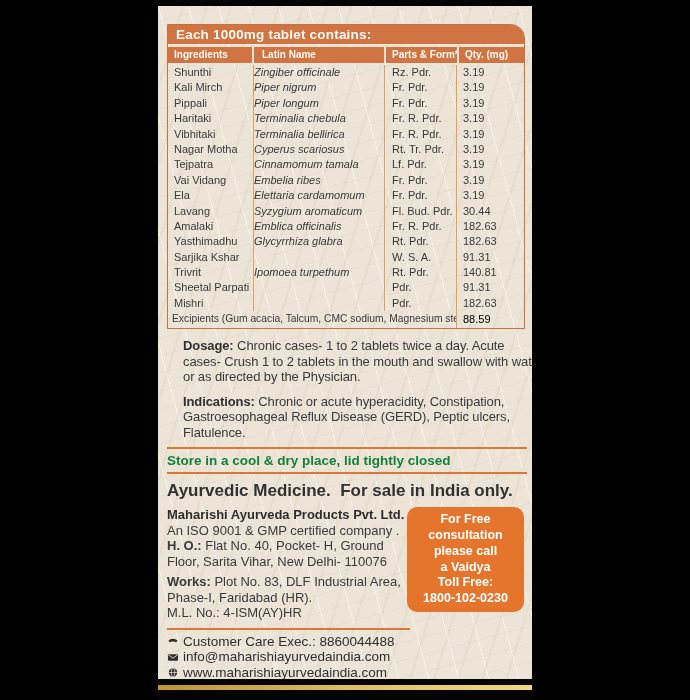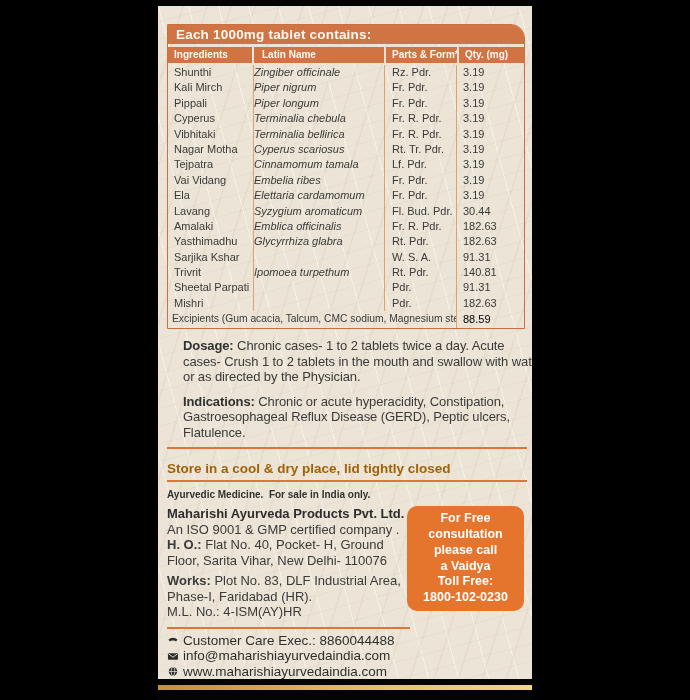--- a/index.html
+++ b/index.html
@@ -39,23 +39,23 @@
   .exrow{display:flex;height:17px;}
   .exmain{width:288px;box-sizing:border-box;font-size:10.3px;line-height:16px;color:#3a3a3a;
       padding-left:4px;white-space:nowrap;overflow:hidden;}
   .exqty{flex:1;border-left:1px solid #dfa06c;font-size:11px;line-height:16px;padding-left:6px;}
 
   
   .para{font-size:13px;line-height:15.5px;color:#3a3a3a;margin:9px 0 0 16px;width:362px;
       letter-spacing:-0.1px;white-space:pre-wrap;position:relative;}
   .para b{color:#303030;}
   .hr{height:2px;background:#de7638;width:360px;margin-top:7px;position:relative;}
-  .store-line{font-weight:bold;font-size:13.5px;color:#a16207;margin-top:12px;position:relative;}
+  .store-line{font-weight:bold;font-size:13.5px;color:#15803d;margin-top:4px;position:relative;}
   .hr-b{margin-top:4px;}
-  .ayur-line{font-weight:bold;font-size:10px;color:#313131;margin-top:7px;
+  .ayur-line{font-weight:bold;font-size:17px;color:#313131;margin-top:7px;
       white-space:pre-wrap;position:relative;}
 
   
   .company-row{position:relative;margin-top:6px;height:115px;}
   .cline{font-size:13px;line-height:15.5px;color:#3a3a3a;width:250px;white-space:pre-wrap;}
   .cname{font-weight:bold;color:#2d2d2d;}
   .works{margin-top:5px;}
   .consult{position:absolute;top:0;right:1px;width:117px;box-sizing:border-box;
       background:#e5752c;border-radius:10px;color:#fff;font-weight:bold;font-size:12.5px;
       line-height:15.8px;text-align:center;padding:5px 2px;}
@@ -97,21 +97,21 @@
             <div class="tcell c3">Fr. Pdr.</div>
             <div class="tcell c4">3.19</div>
           </div>
           <div class="trow">
             <div class="tcell c1">Pippali</div>
             <div class="tcell c2">Piper longum</div>
             <div class="tcell c3">Fr. Pdr.</div>
             <div class="tcell c4">3.19</div>
           </div>
           <div class="trow">
-            <div class="tcell c1">Cyperus</div>
+            <div class="tcell c1">Haritaki</div>
             <div class="tcell c2">Terminalia chebula</div>
             <div class="tcell c3">Fr. R. Pdr.</div>
             <div class="tcell c4">3.19</div>
           </div>
           <div class="trow">
             <div class="tcell c1">Vibhitaki</div>
             <div class="tcell c2">Terminalia bellirica</div>
             <div class="tcell c3">Fr. R. Pdr.</div>
             <div class="tcell c4">3.19</div>
           </div>

